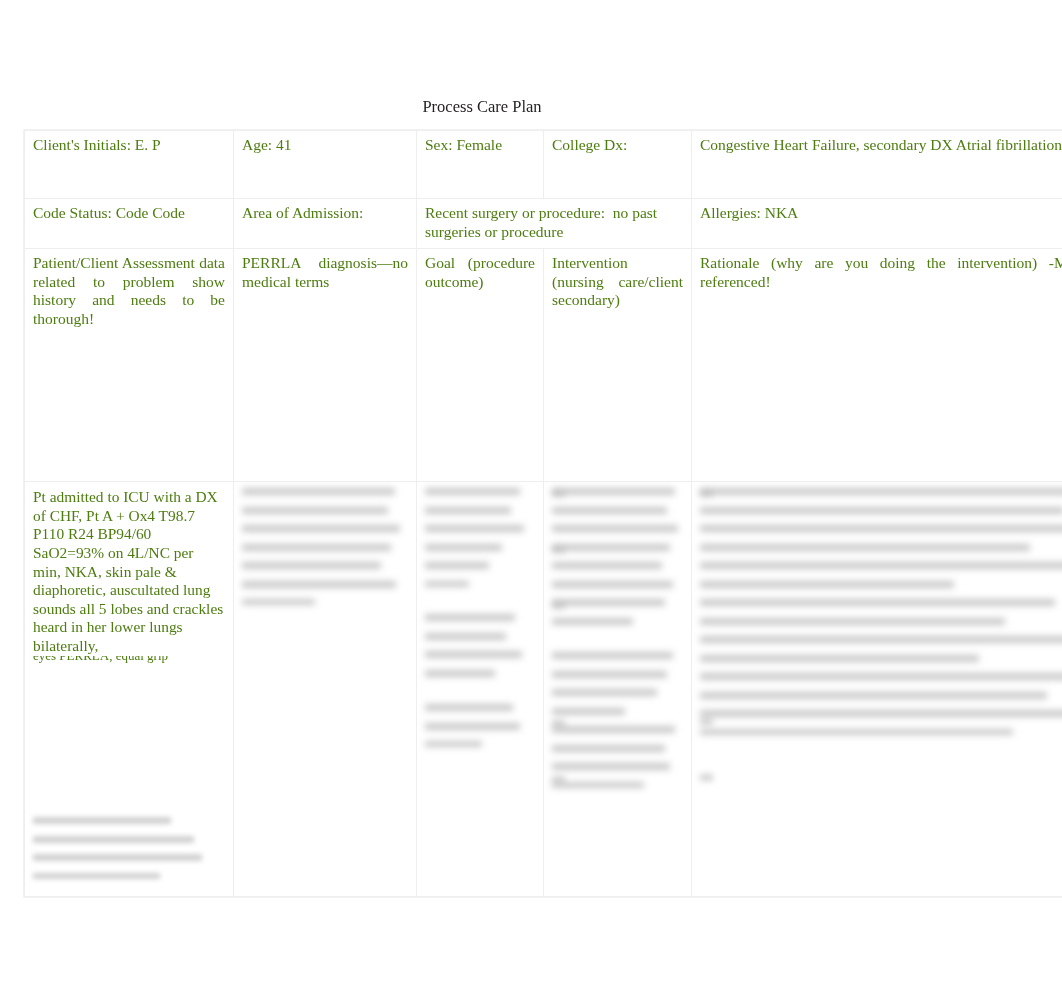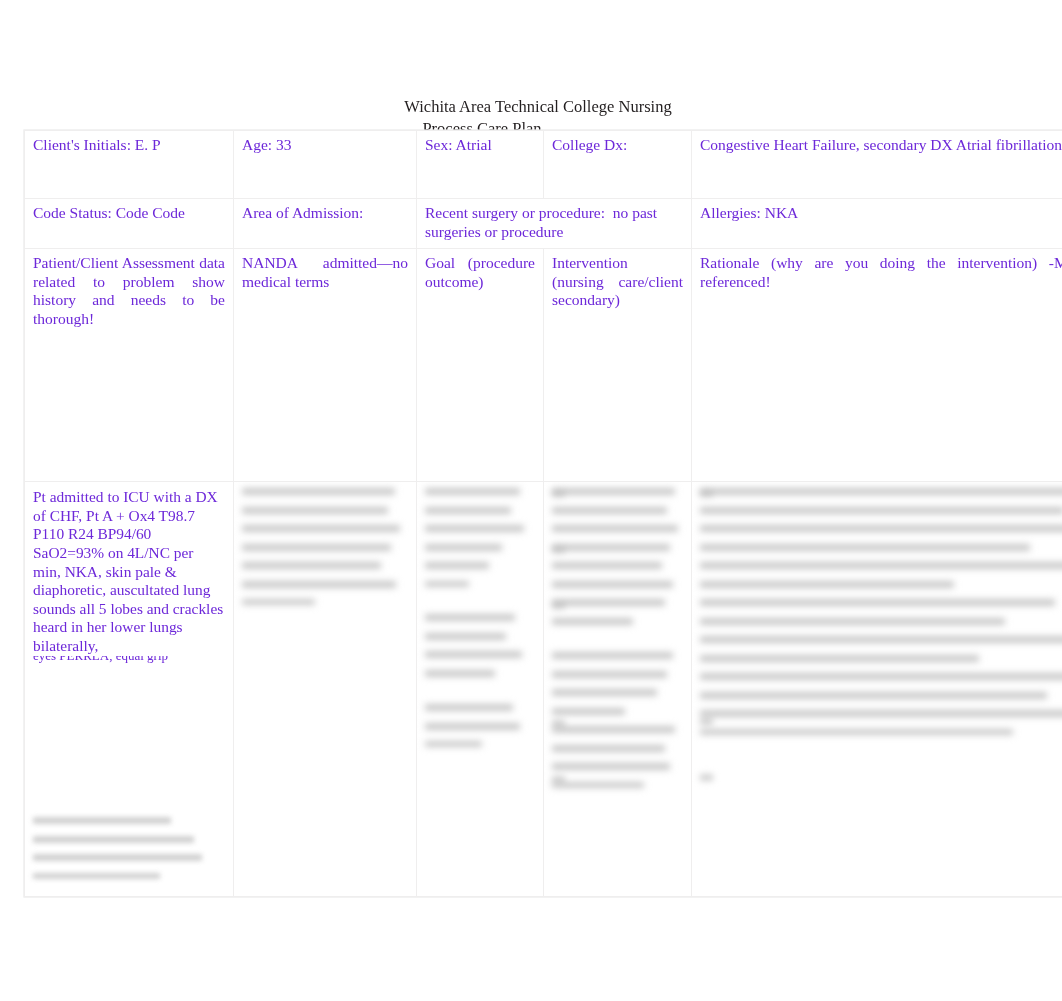--- a/index.html
+++ b/index.html
@@ -40,21 +40,21 @@
     table-layout: fixed;
     background: #ffffff;
     box-shadow: 0 0 0 0.6px #e9e9e9;
   }
   .care-table td {
     border: 0.7px solid #efeeee;
     vertical-align: top;
     padding: 5px 8px 4px 8px;
     font-size: 15.5px;
     line-height: 18.6px;
-    color: #6d28d9;
+    color: #4d7c0f;
     overflow: hidden;
   }
   .row-info td { height: 58px; }
   .row-info2 td { height: 40px; }
   .row-head td {
     height: 67px;
     text-align: justify;
     text-justify: inter-word;
   }
   .row-body td {
@@ -152,36 +152,35 @@
     display: block;
     margin-top: -9px;
     font-size: 13px;
     line-height: 18.6px;
   }
 </style>
 </head>
 <body>
 
 <div class="doc-title">
-  <span class="line1">Wichita Area Technical College Nursing</span>
   <span class="line2">Process Care Plan</span>
 </div>
 
 <table class="care-table">
 
   <tbody>
       <tr class="row-info">
     <td class="c-initials">
       <span class="cell-text">Client's Initials: E. P</span>
     </td>
     <td class="c-age">
-      <span class="cell-text">Age: 33</span>
+      <span class="cell-text">Age: 41</span>
     </td>
     <td class="c-sex">
-      <span class="cell-text">Sex: Atrial</span>
+      <span class="cell-text">Sex: Female</span>
     </td>
     <td class="c-mdxlabel">
       <span class="cell-text">College Dx:</span>
     </td>
     <td class="c-mdxval">
       <span class="cell-text">Congestive Heart Failure, secondary DX Atrial fibrillation</span>
     </td>
   </tr>
 
   <tr class="row-info2">
@@ -197,21 +196,21 @@
     <td class="c2-alrg">
       <span class="cell-text">Allergies: NKA</span>
     </td>
   </tr>
 
   <tr class="row-head">
     <td class="col-assess">
       <span class="head-text">Patient/Client Assessment data related to problem show history and needs to be thorough!</span>
     </td>
     <td class="col-nanda">
-      <span class="head-text">NANDA admitted—no medical terms</span>
+      <span class="head-text">PERRLA diagnosis—no medical terms</span>
     </td>
     <td class="col-goal">
       <span class="head-text">Goal (procedure outcome)</span>
     </td>
     <td class="col-interv">
       <span class="head-text">Intervention (nursing care/client secondary)</span>
     </td>
     <td class="col-ration">
       <span class="head-text">Rationale (why are you doing the intervention) -MUST be referenced!</span>
     </td>

